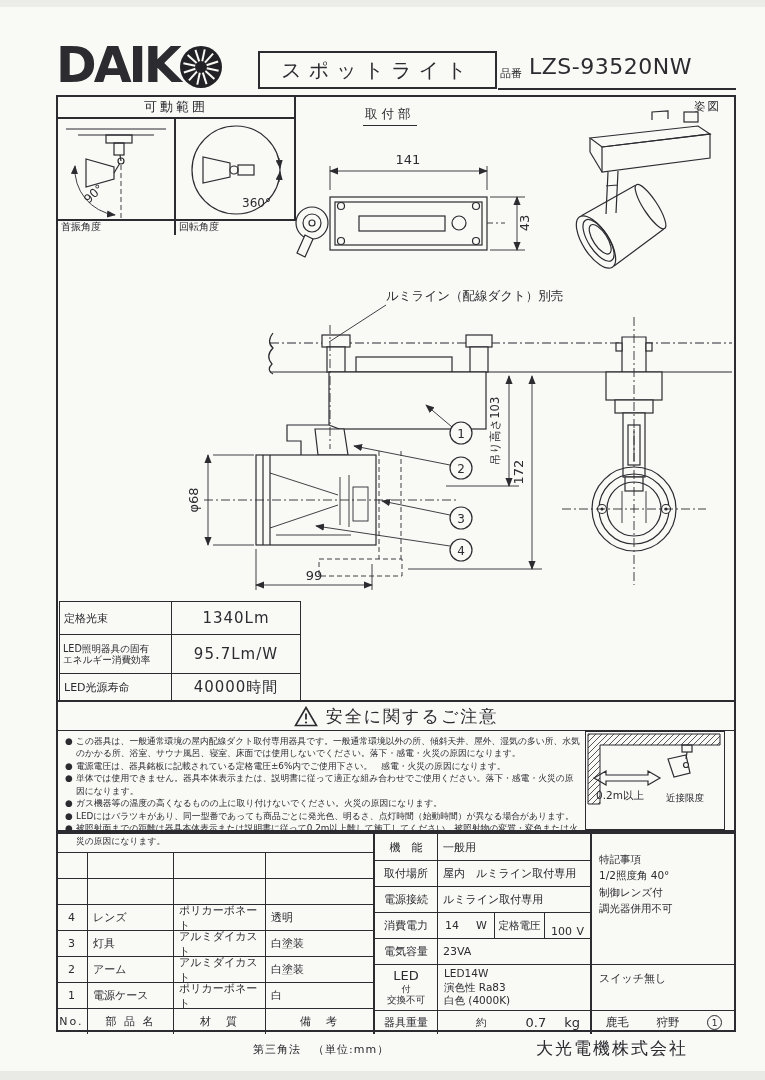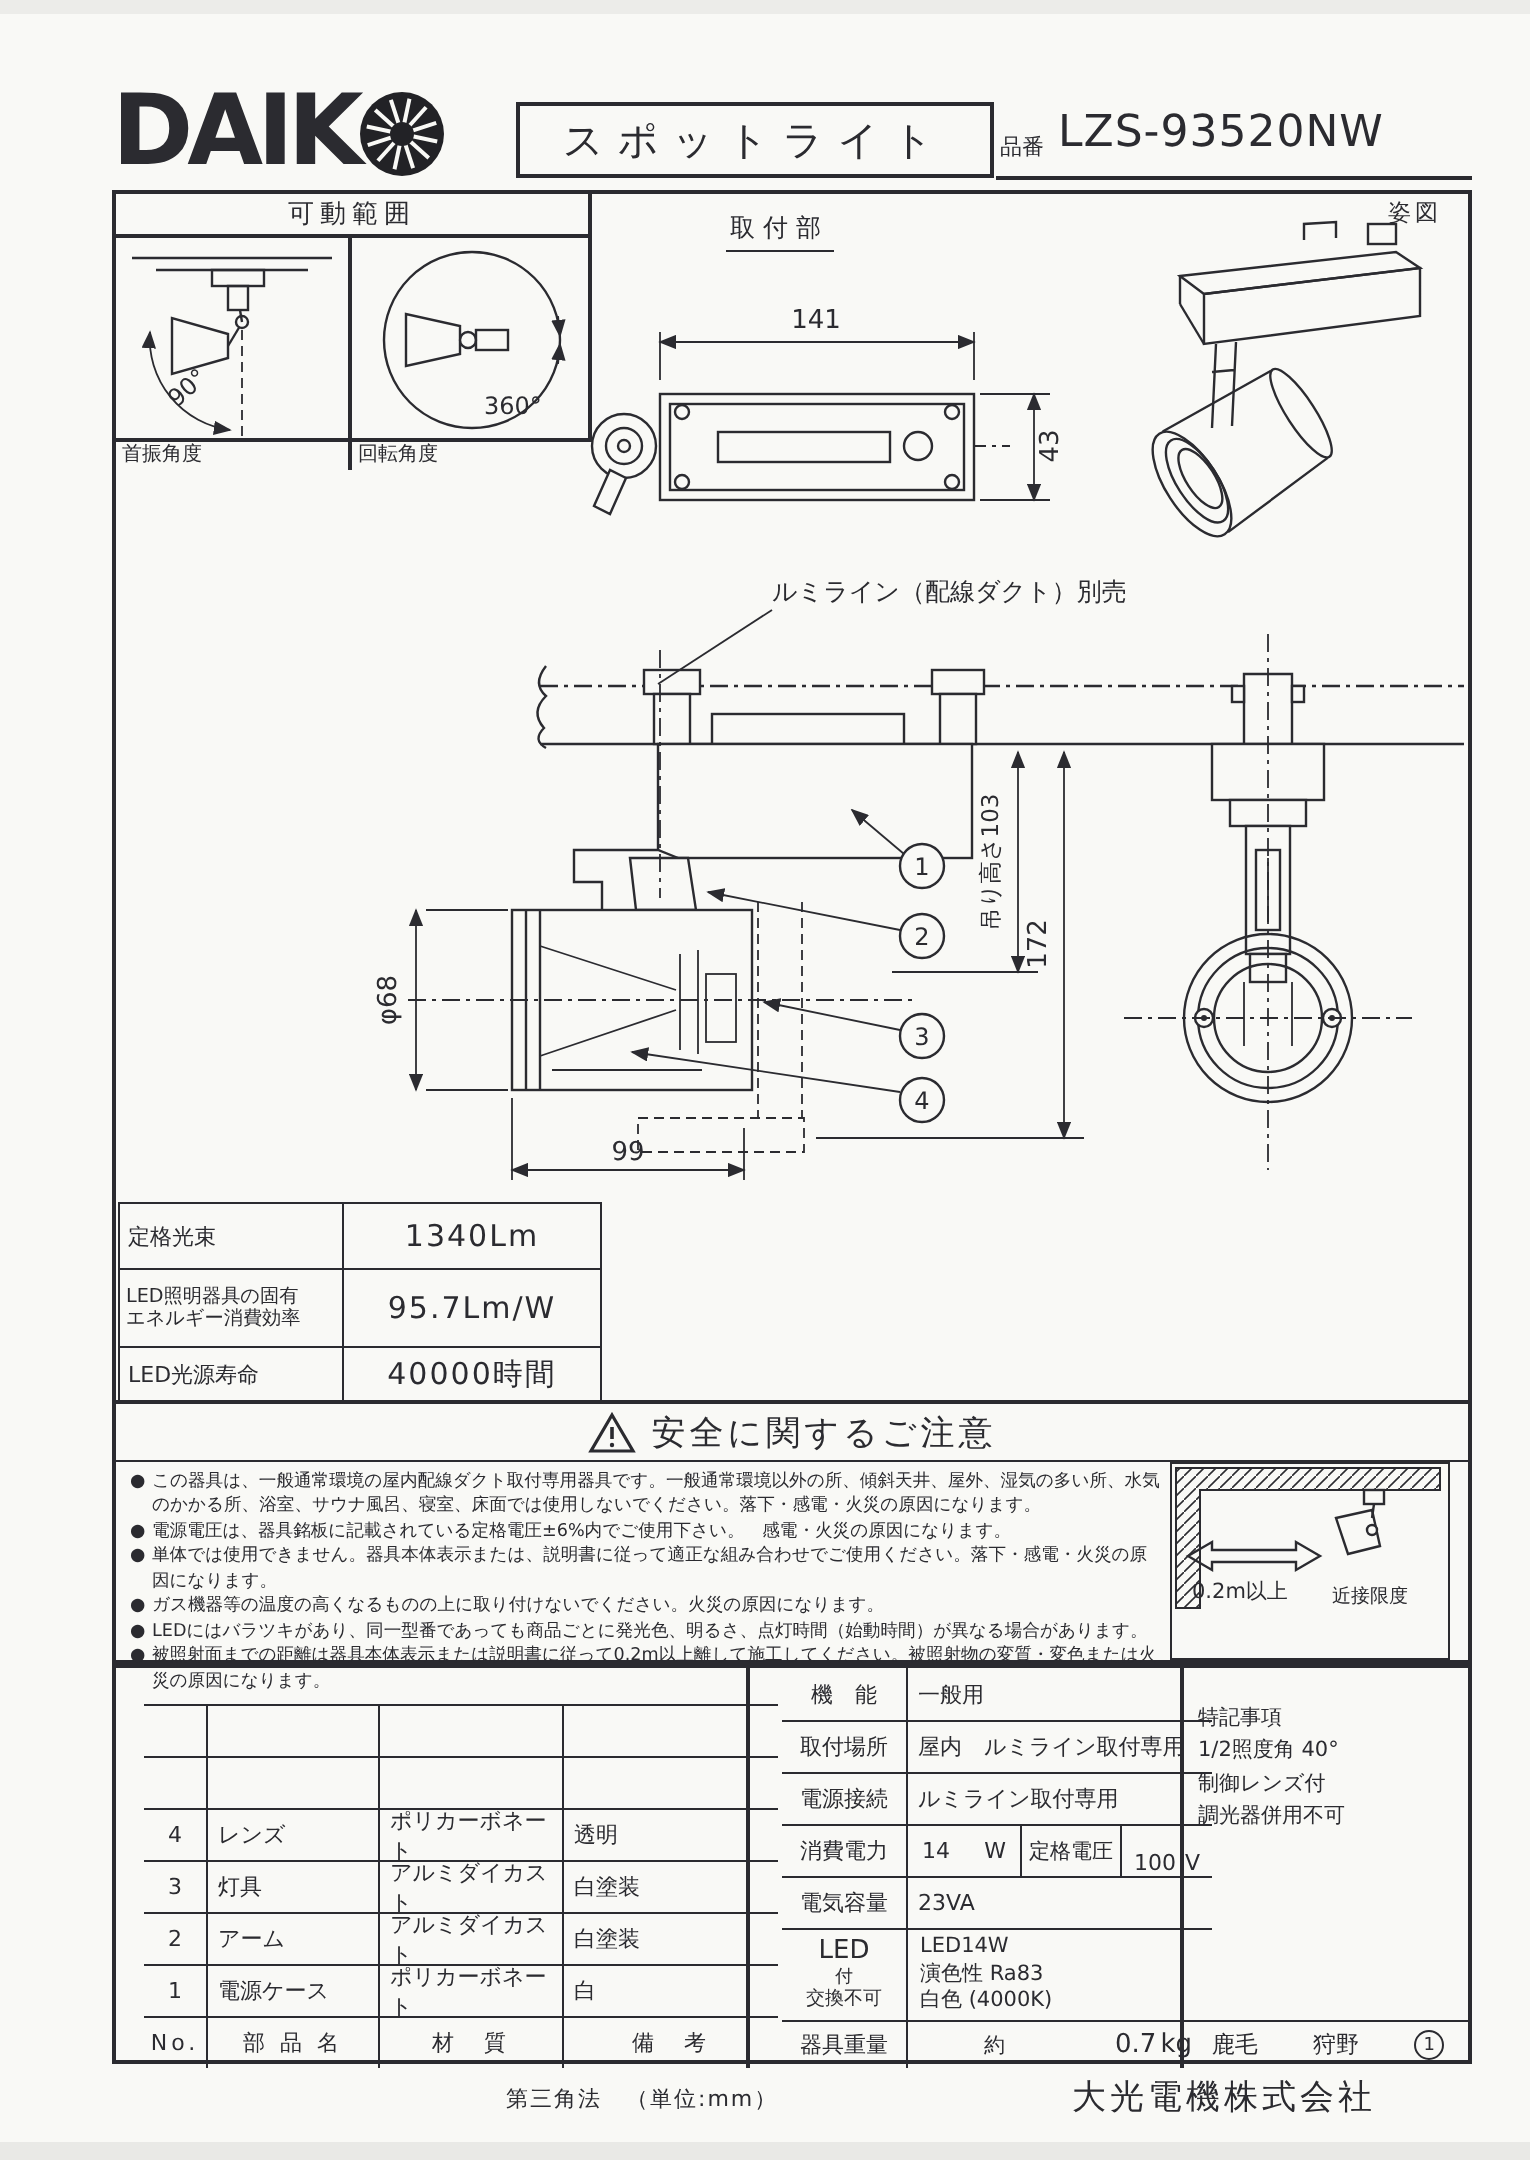--- a/index.html
+++ b/index.html
@@ -54,21 +54,21 @@
   .safety{position:absolute;left:56px;top:700px;width:680px;height:132px;border:2px solid var(--ink)}
   .safety-hd{height:29px;border-bottom:1.5px solid var(--ink);display:flex;align-items:center;justify-content:center;
              gap:8px;font-size:17px;letter-spacing:2px}
   .bullets{position:absolute;left:7px;top:33px;width:516px;font-size:8.8px;line-height:1.42}
   .bullet{display:flex}
   .bullet .bmark{width:11px;flex:none}
   .clear-box{position:absolute;left:527px;top:29px;width:140px;height:99px;border:1.5px solid var(--ink)}
 
   
   .bottom{position:absolute;left:56px;top:832px;width:680px;height:200px;border-top:2px solid var(--ink)}
-  .tr{position:absolute;left:16px;width:100%;height:26px;display:flex;border-top:1.5px solid var(--ink);font-size:11px}
+  .tr{position:absolute;left:0;width:100%;height:26px;display:flex;border-top:1.5px solid var(--ink);font-size:11px}
   .td{display:flex;align-items:center;padding-left:5px}
   .td.c{justify-content:center;padding-left:0}
   .bl{border-left:1.5px solid var(--ink)}
 
   .parts{position:absolute;left:0;top:0;width:319px;height:200px;border-right:2px solid var(--ink)}
   .parts .no{width:31px}
   .parts .nm{width:86px}
   .parts .mt{width:92px}
   .parts .bk{flex:1}
   .parts .hdr{letter-spacing:2px}
@@ -80,21 +80,21 @@
   .vl2{width:50px;border-right:1.5px solid var(--ink);display:flex;align-items:center;justify-content:center;font-size:10.5px}
   .vv2{flex:1;display:flex;align-items:flex-end;justify-content:space-between;padding:0 6px}
   .led-row{height:46px}
   .led-lab{width:63px;border-right:1.5px solid var(--ink);display:flex;flex-direction:column;align-items:center;justify-content:center;line-height:1.15}
   .led-lab .b1{font-size:13px}.led-lab .b2{font-size:9px}.led-lab .b3{font-size:9.5px}
   .led-val{flex:1;display:flex;flex-direction:column;justify-content:center;padding-left:6px;font-size:10.5px;line-height:1.3}
   .wrow{height:24px}
   .wcell{flex:1;display:flex;align-items:center;padding:0 10px 0 0}
   .w-approx{margin-left:38px;font-size:10.5px}
   .w-val{margin-left:auto;font-size:13px}
-  .w-unit{margin-left:2px;font-size:13px}
+  .w-unit{margin-left:18px;font-size:13px}
 
   .notes{position:absolute;left:534px;top:0;width:146px;height:200px;border-left:2px solid var(--ink)}
   .nblock{position:absolute;top:0;left:0;right:0;height:130px;padding:17px 7px;font-size:10.5px;line-height:1.55}
   .nswitch{position:absolute;top:130px;left:0;right:0;height:46px;border-top:1.5px solid var(--ink);padding:6px 7px;font-size:11px}
   .napp{position:absolute;top:176px;left:0;right:0;height:24px;border-top:1.5px solid var(--ink);
         display:flex;align-items:center;justify-content:space-around;font-size:11.5px}
   .rev{width:15px;height:15px;border:1.2px solid var(--ink);border-radius:50%;display:flex;align-items:center;justify-content:center;font-size:9px}
 
   .foot-proj{position:absolute;left:253px;top:1042px;font-size:11px;letter-spacing:1px}
   .foot-co{position:absolute;left:536px;top:1037px;font-size:17px;letter-spacing:2px}
@@ -478,20 +478,21 @@
       </div>
     </div>
 
     <div class="notes">
       <div class="nblock">
         <div>特記事項</div>
         <div>1/2照度角 40°</div>
         <div>制御レンズ付</div>
         <div>調光器併用不可</div>
       </div>
+      <div class="nswitch">スイッチ無し</div>
       <div class="napp">
         <span>鹿毛</span>
         <span>狩野</span>
         <span class="rev">
           <span>1</span>
         </span>
       </div>
     </div>
   </div>
 

